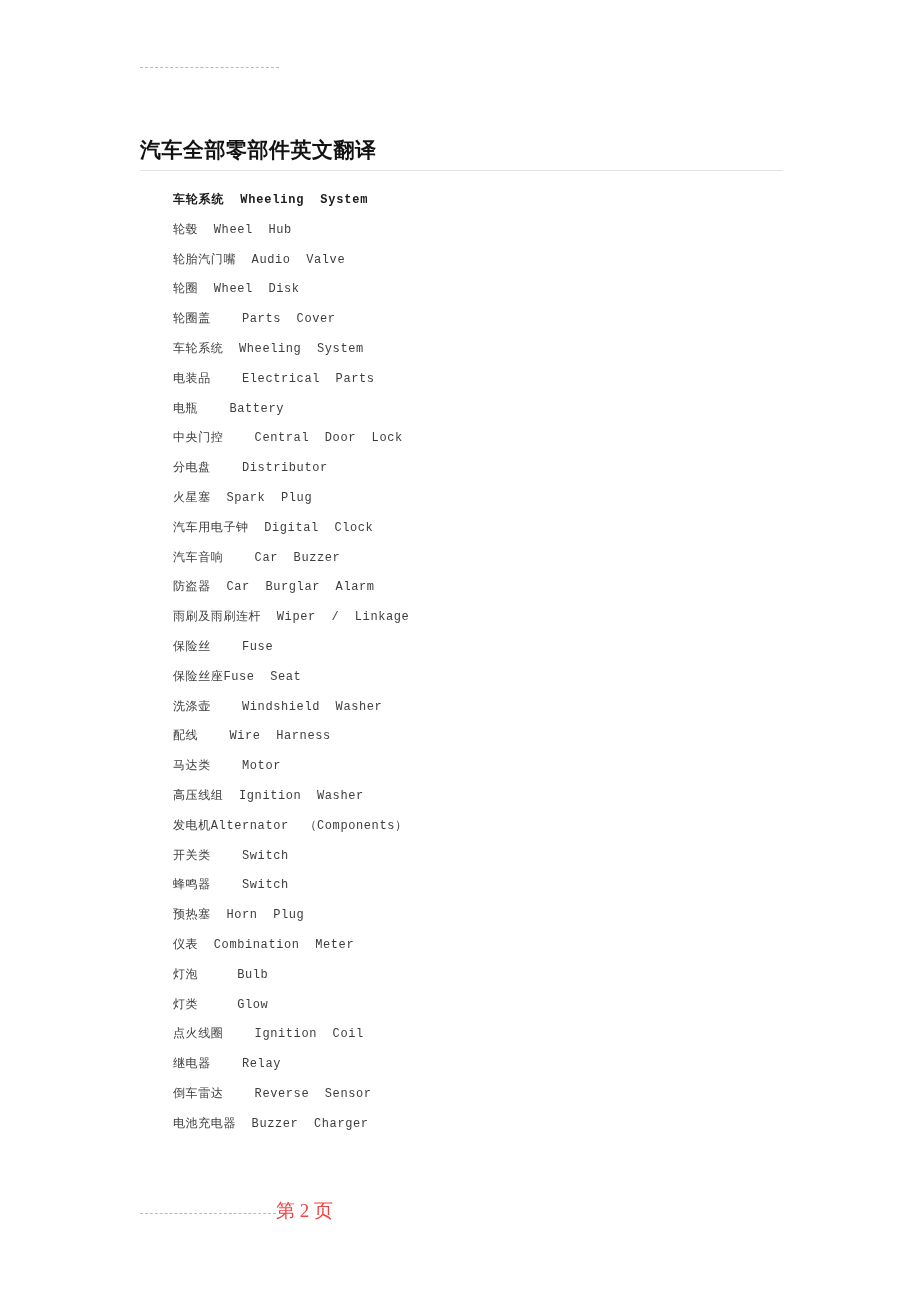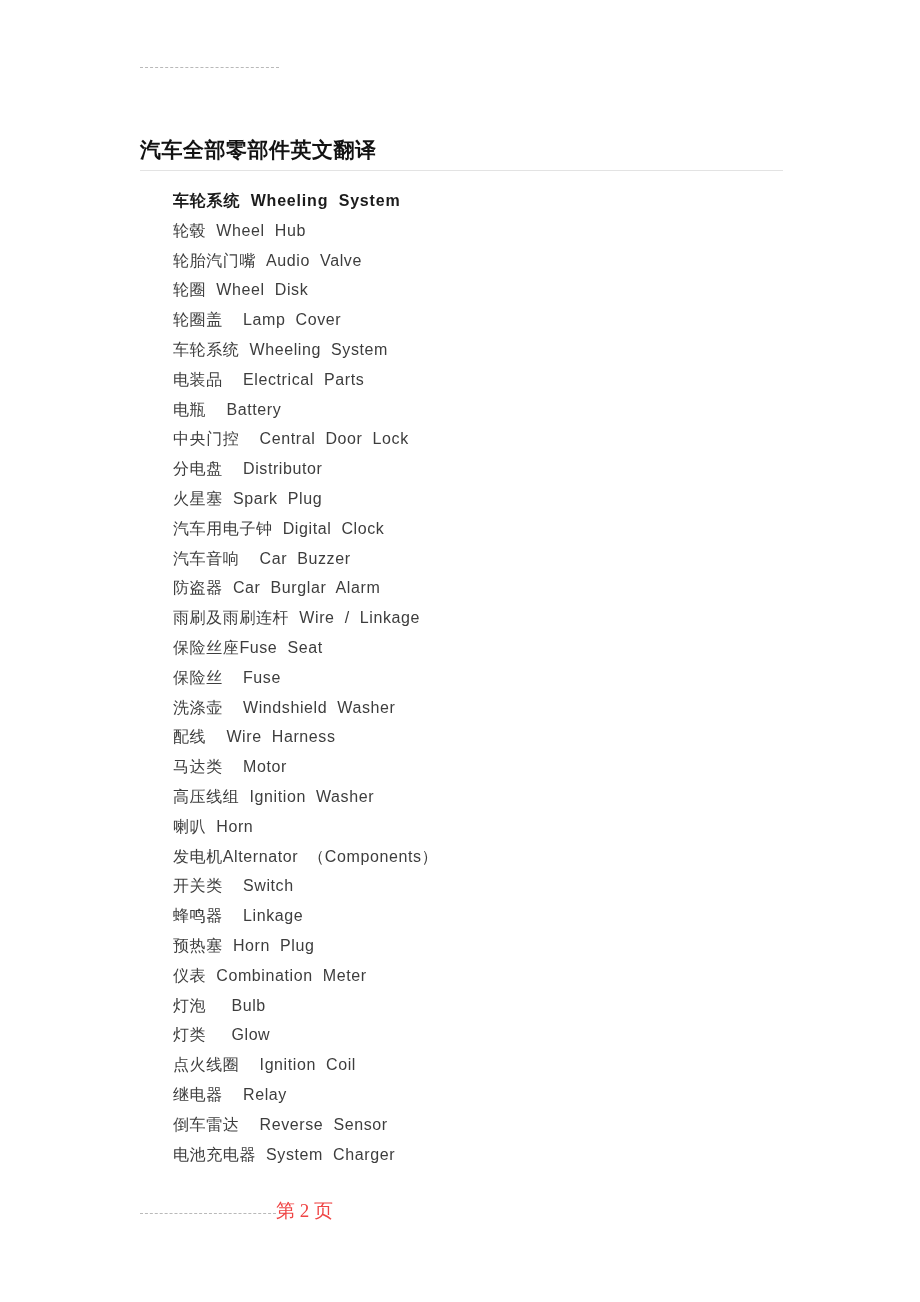--- a/index.html
+++ b/index.html
@@ -60,24 +60,24 @@
   
   .term-list {
     position: absolute;
     left: 173px;
     top: 186px;
     width: 640px;
   }
   .term-line {
     height: 29.8px;
     line-height: 29.8px;
-    font-size: 16px;
+    font-size: 12px;
     color: #3d3d3d;
     white-space: pre;
-    font-family: Liberation Sans, sans-serif;
+    font-family: Liberation Mono, monospace;
     letter-spacing: 0.6px;
   }
   .term-line.is-head {
     font-weight: bold;
     color: #1b1b1b;
     letter-spacing: 0.8px;
   }
 
   
   .footer {
@@ -115,49 +115,48 @@
 
   <h1 class="doc-title">汽车全部零部件英文翻译</h1>
 
   <div class="title-rule"></div>
 
   <div class="term-list" id="term-list">
       <div class="term-line is-head">车轮系统  Wheeling  System</div>
       <div class="term-line">轮毂  Wheel  Hub</div>
       <div class="term-line">轮胎汽门嘴  Audio  Valve</div>
       <div class="term-line">轮圈  Wheel  Disk</div>
-      <div class="term-line">轮圈盖    Lamp  Cover</div>
+      <div class="term-line">轮圈盖    Parts  Cover</div>
       <div class="term-line">车轮系统  Wheeling  System</div>
       <div class="term-line">电装品    Electrical  Parts</div>
       <div class="term-line">电瓶    Battery</div>
       <div class="term-line">中央门控    Central  Door  Lock</div>
       <div class="term-line">分电盘    Distributor</div>
       <div class="term-line">火星塞  Spark  Plug</div>
       <div class="term-line">汽车用电子钟  Digital  Clock</div>
       <div class="term-line">汽车音响    Car  Buzzer</div>
       <div class="term-line">防盗器  Car  Burglar  Alarm</div>
-      <div class="term-line">雨刷及雨刷连杆  Wire  /  Linkage</div>
+      <div class="term-line">雨刷及雨刷连杆  Wiper  /  Linkage</div>
+      <div class="term-line">保险丝    Fuse</div>
       <div class="term-line">保险丝座Fuse  Seat</div>
-      <div class="term-line">保险丝    Fuse</div>
       <div class="term-line">洗涤壶    Windshield  Washer</div>
       <div class="term-line">配线    Wire  Harness</div>
       <div class="term-line">马达类    Motor</div>
       <div class="term-line">高压线组  Ignition  Washer</div>
-      <div class="term-line">喇叭  Horn</div>
       <div class="term-line">发电机Alternator  （Components）</div>
       <div class="term-line">开关类    Switch</div>
-      <div class="term-line">蜂鸣器    Linkage</div>
+      <div class="term-line">蜂鸣器    Switch</div>
       <div class="term-line">预热塞  Horn  Plug</div>
       <div class="term-line">仪表  Combination  Meter</div>
       <div class="term-line">灯泡     Bulb</div>
       <div class="term-line">灯类     Glow</div>
       <div class="term-line">点火线圈    Ignition  Coil</div>
       <div class="term-line">继电器    Relay</div>
       <div class="term-line">倒车雷达    Reverse  Sensor</div>
-      <div class="term-line">电池充电器  System  Charger</div>
+      <div class="term-line">电池充电器  Buzzer  Charger</div>
     </div>
 
   <div class="footer">
     <div class="footer-dash"></div>
     <div class="footer-page">第 2 页</div>
   </div>
 
 </div>
 
 </body></html>

